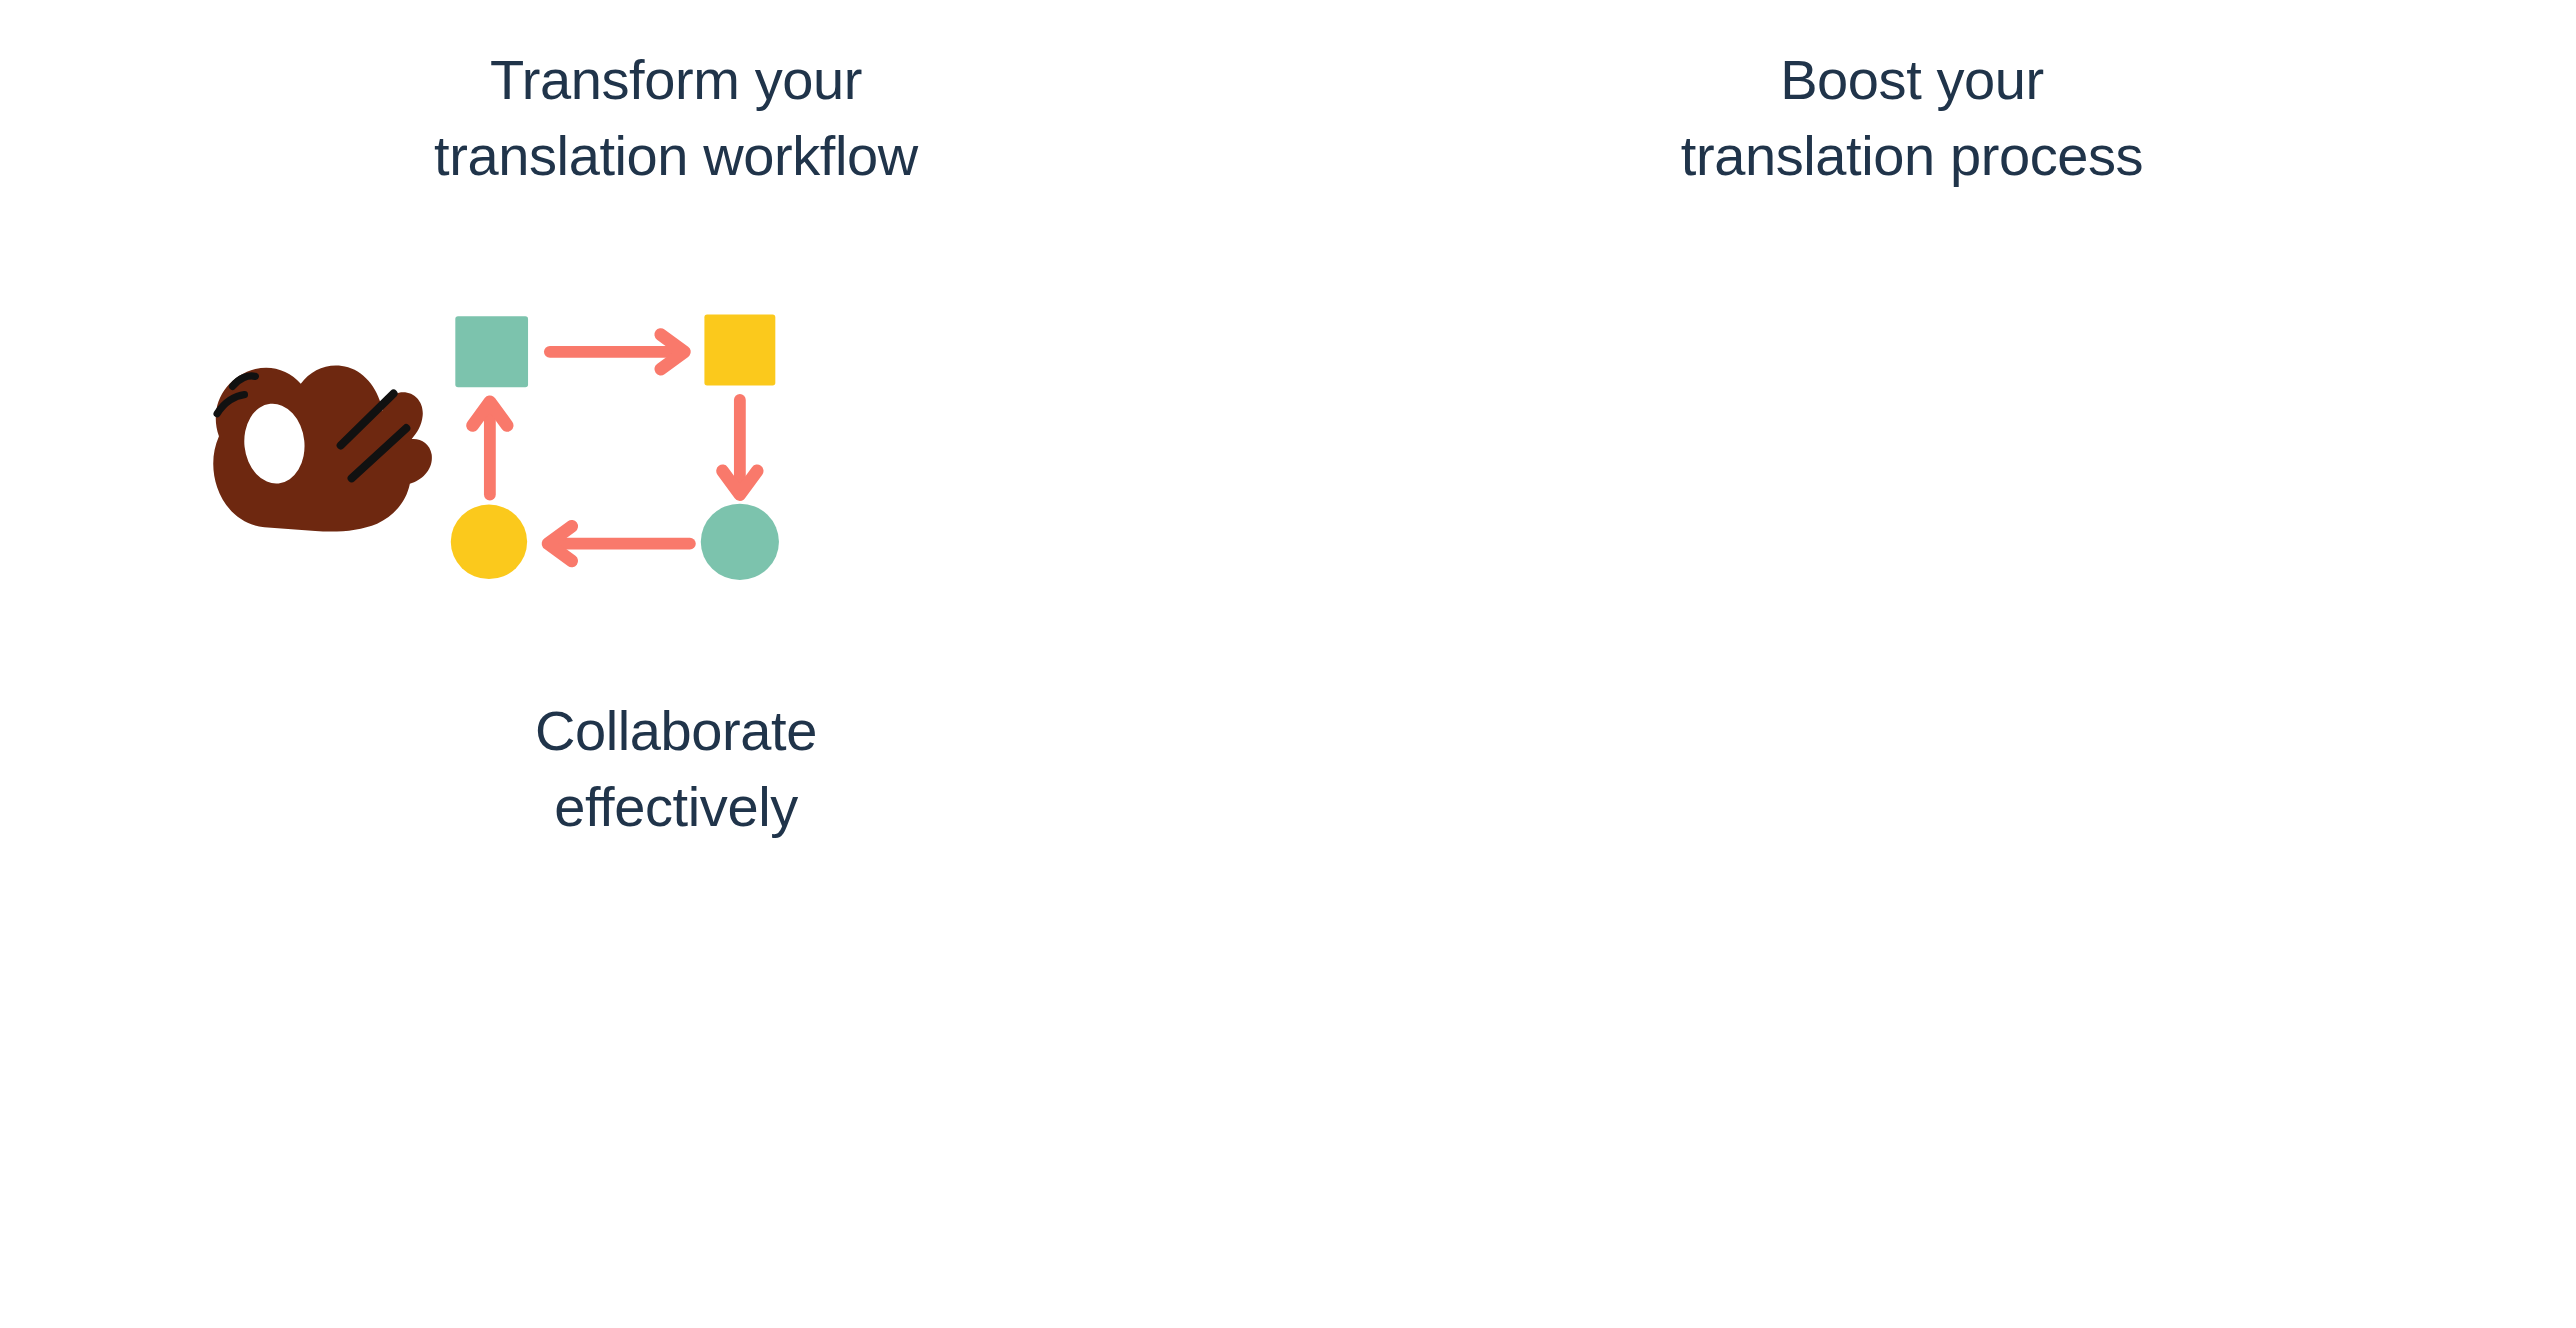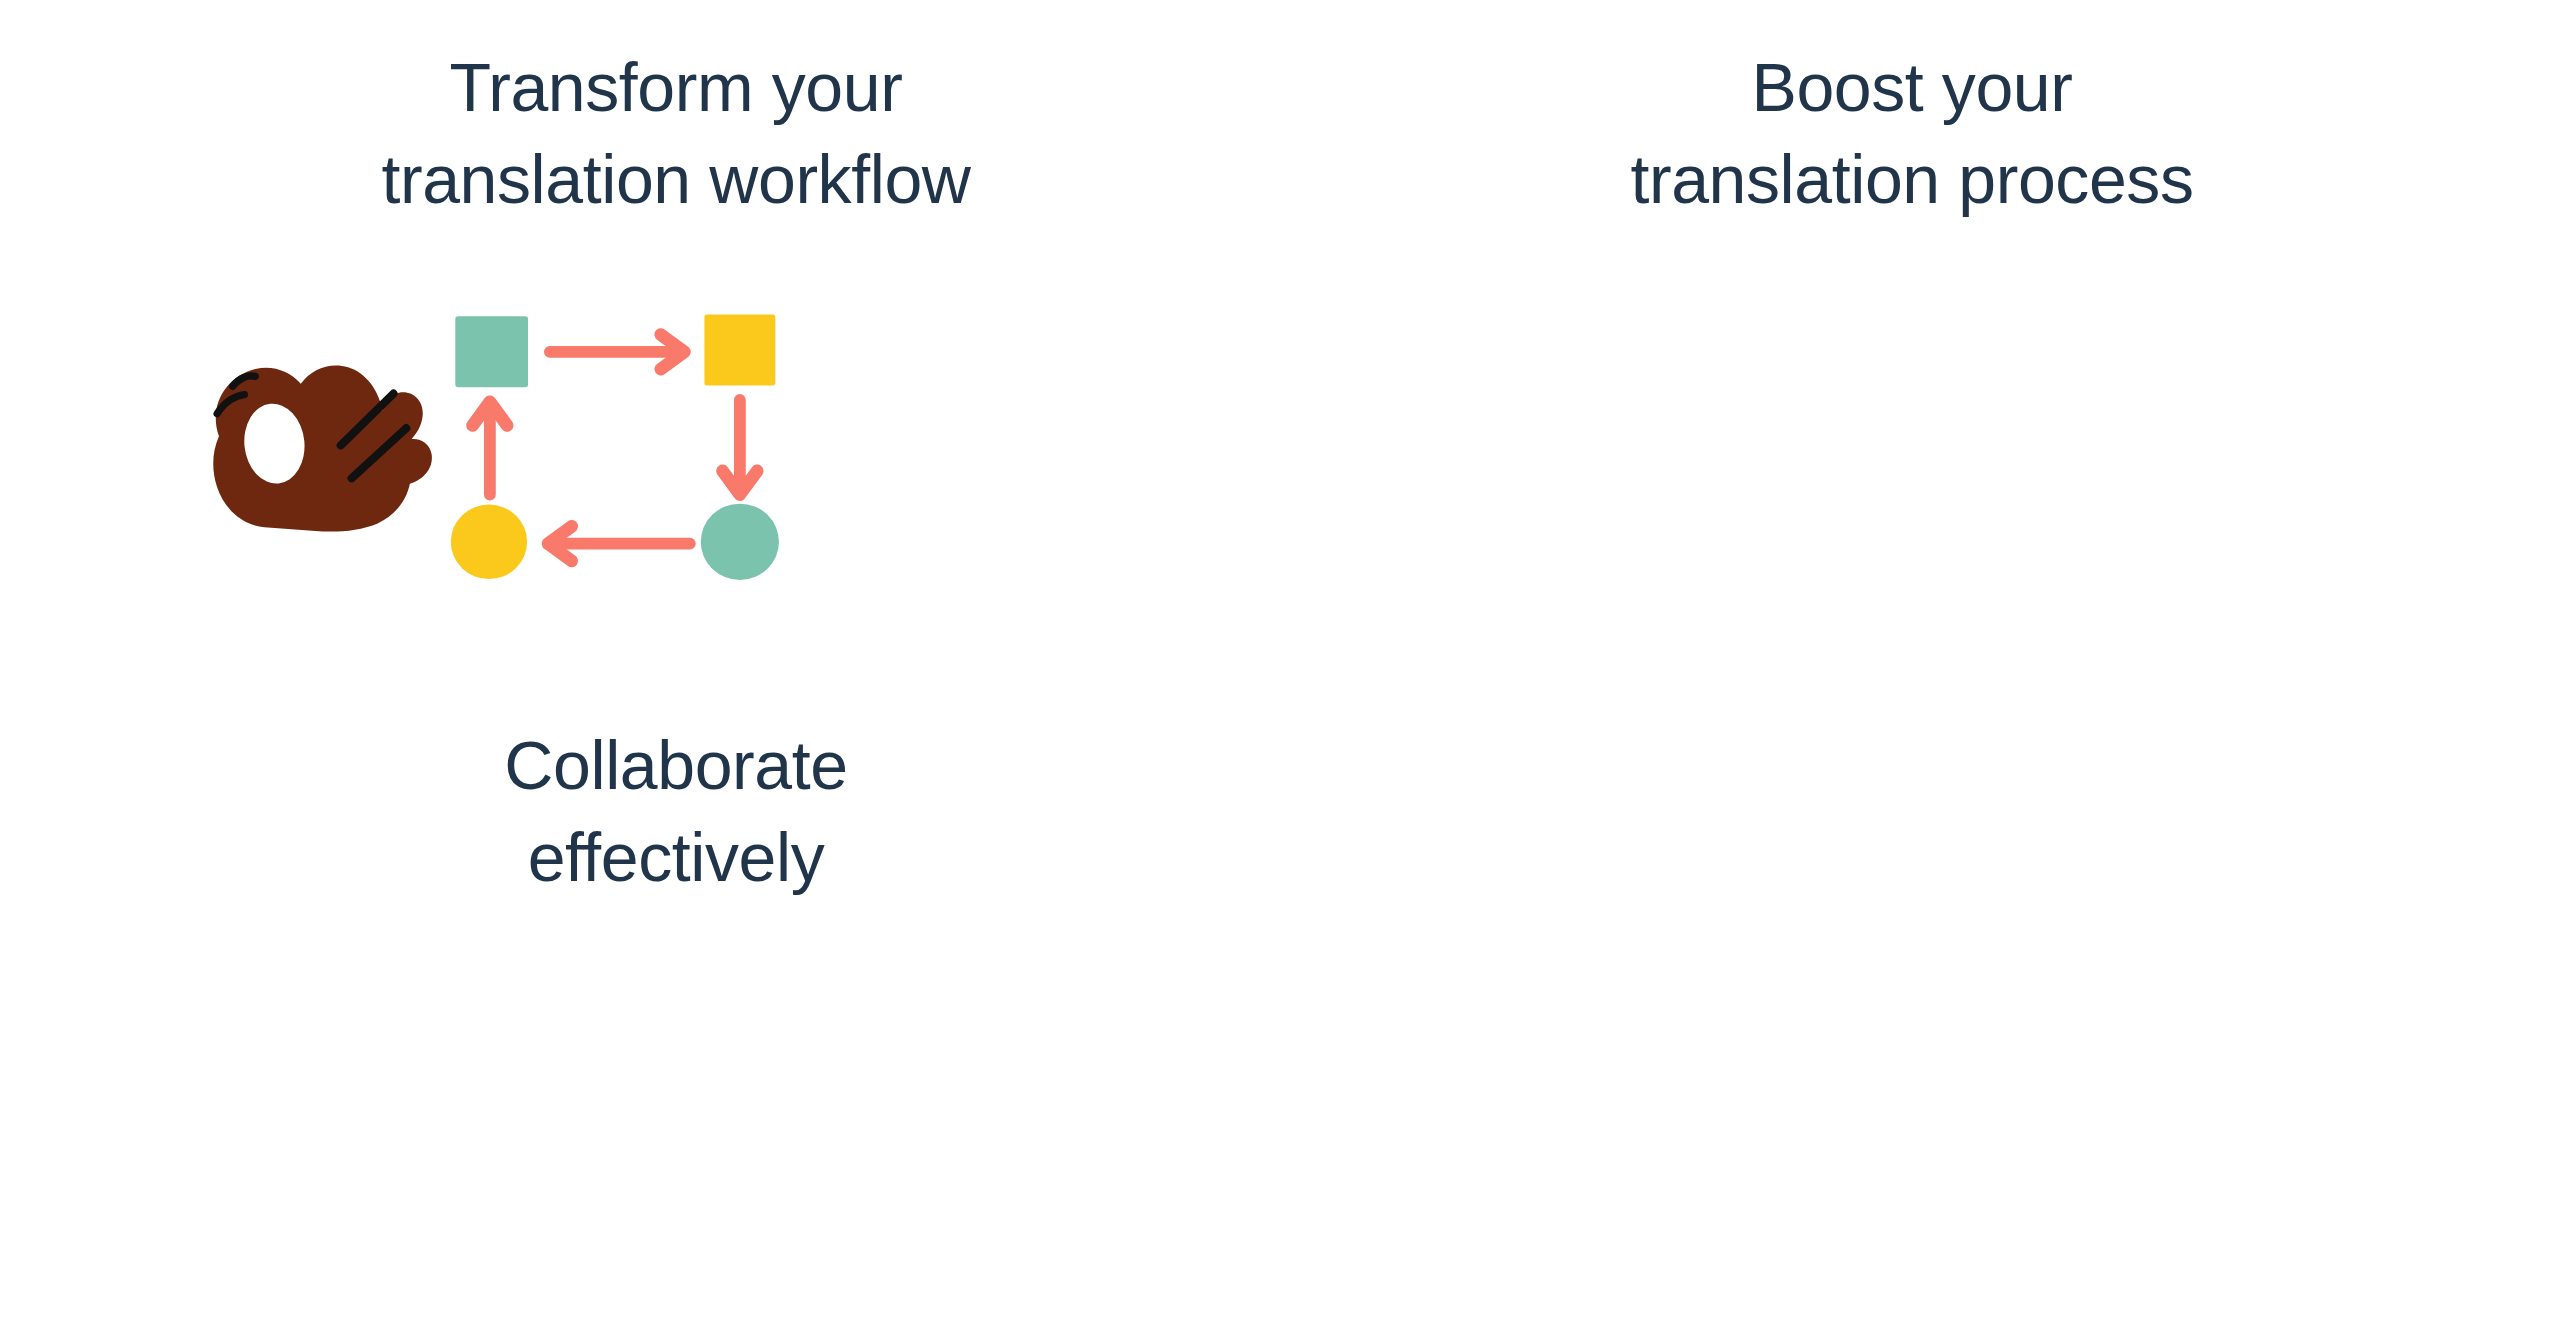--- a/index.html
+++ b/index.html
@@ -28,30 +28,30 @@
   }
   .card {
     position: relative;
   }
   .card-title {
     position: absolute;
     left: 0;
     right: 0;
     text-align: center;
     color: #20344a;
-    font-size: 68px;
+    font-size: 56px;
     line-height: 1.35;
     font-weight: 500;
     letter-spacing: -0.4px;
     white-space: pre-line;
   }
   
   .card.r1 .card-title { top: 42px; }
   
-  .card.r2 .card-title { top: 56px; }
+  .card.r2 .card-title { top: 29px; }
 
   .card.c1 .card-title { padding-left: 64px; }
   .card.c2 .card-title { padding-right: 40px; }
 
   .art {
     position: absolute;
   }
 
   
   .art-workflow {

